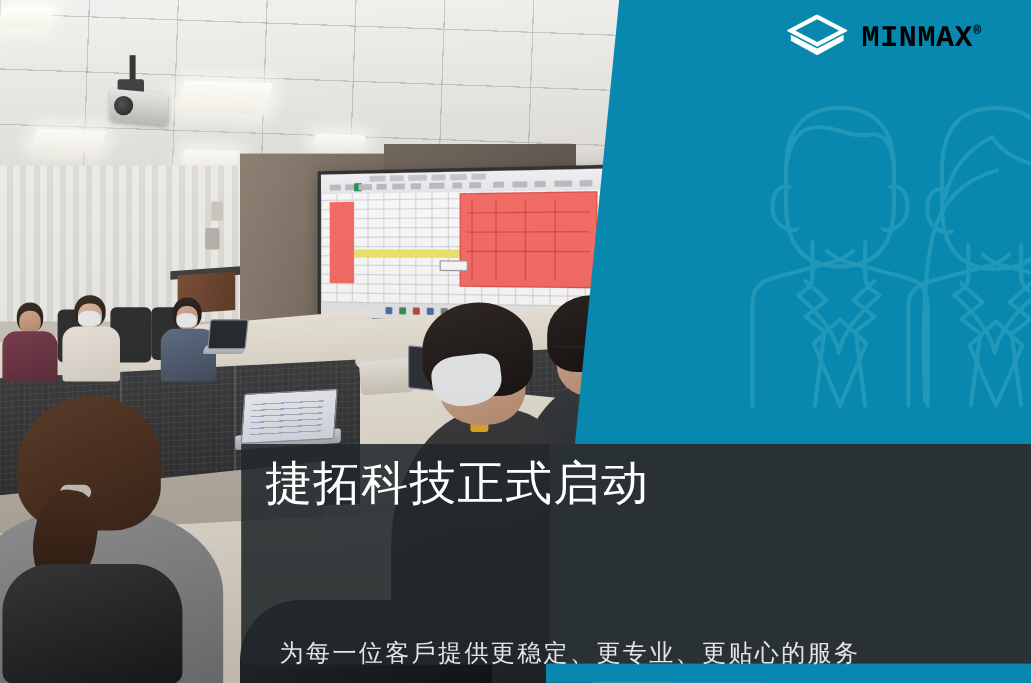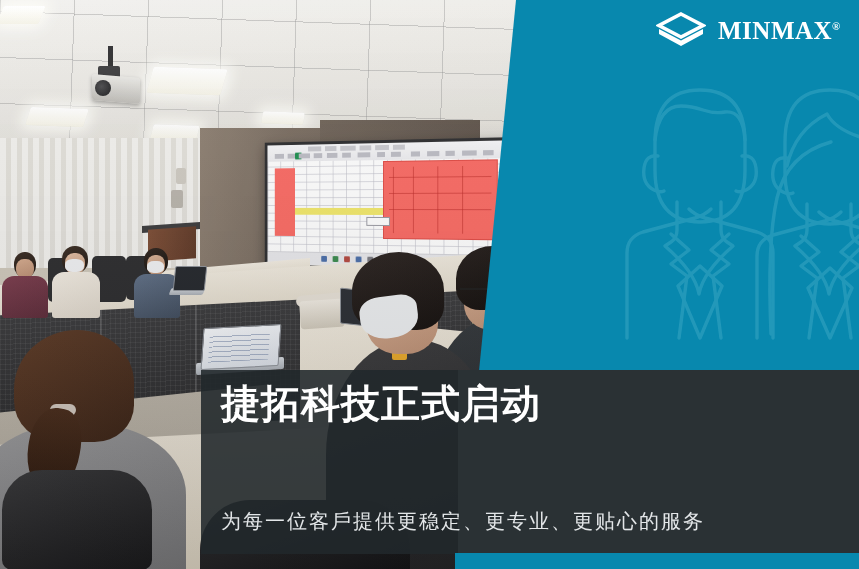--- a/index.html
+++ b/index.html
@@ -200,42 +200,42 @@
     position:absolute;left:458px;top:370px;width:401px;height:184px;
     background:#2a3134;
   }
   .bottom-blue{
     position:absolute;left:455px;top:553px;width:404px;height:16px;background:#0888ae;
   }
 
   .txt{position:absolute;left:221px;z-index:6;}
   .title1{
     top:382px;
-    font-size:39px;font-weight:bold;color:#ffffff;letter-spacing:1px;
+    font-size:39px;font-weight:normal;color:#ffffff;letter-spacing:1px;
     line-height:1.12;white-space:nowrap;
   }
   .title2{
     top:441px;
     font-size:41px;font-weight:bold;color:#1fa0ce;letter-spacing:2px;
     line-height:1.12;white-space:nowrap;
   }
   .title2 .en{letter-spacing:3px;}
   .subtitle{
-    top:508px;
-    font-size:20px;color:#e3e6e8;letter-spacing:2px;line-height:1.3;white-space:nowrap;
+    top:532px;
+    font-size:20px;color:#e3e6e8;letter-spacing:2px;line-height:1.3;white-space:nowrap;margin-left:12px;
   }
 
   
   .logo{
     position:absolute;left:656px;top:12px;display:flex;align-items:center;gap:12px;z-index:7;
   }
   .logo-mark{width:50px;height:38px;}
   .logo-text{
-    font-size:25px;font-weight:bold;color:#ffffff;letter-spacing:.5px;
-    position:relative;font-family:Liberation Serif, serif;
+    font-size:25px;font-weight:bold;color:#000000;letter-spacing:.5px;
+    position:relative;font-family:Liberation Mono, monospace;
   }
   .logo-r{font-size:11px;vertical-align:super;font-weight:bold;}
 </style>
 </head>
 <body>
 
 <div class="banner">
 
   <div class="photo">
 

